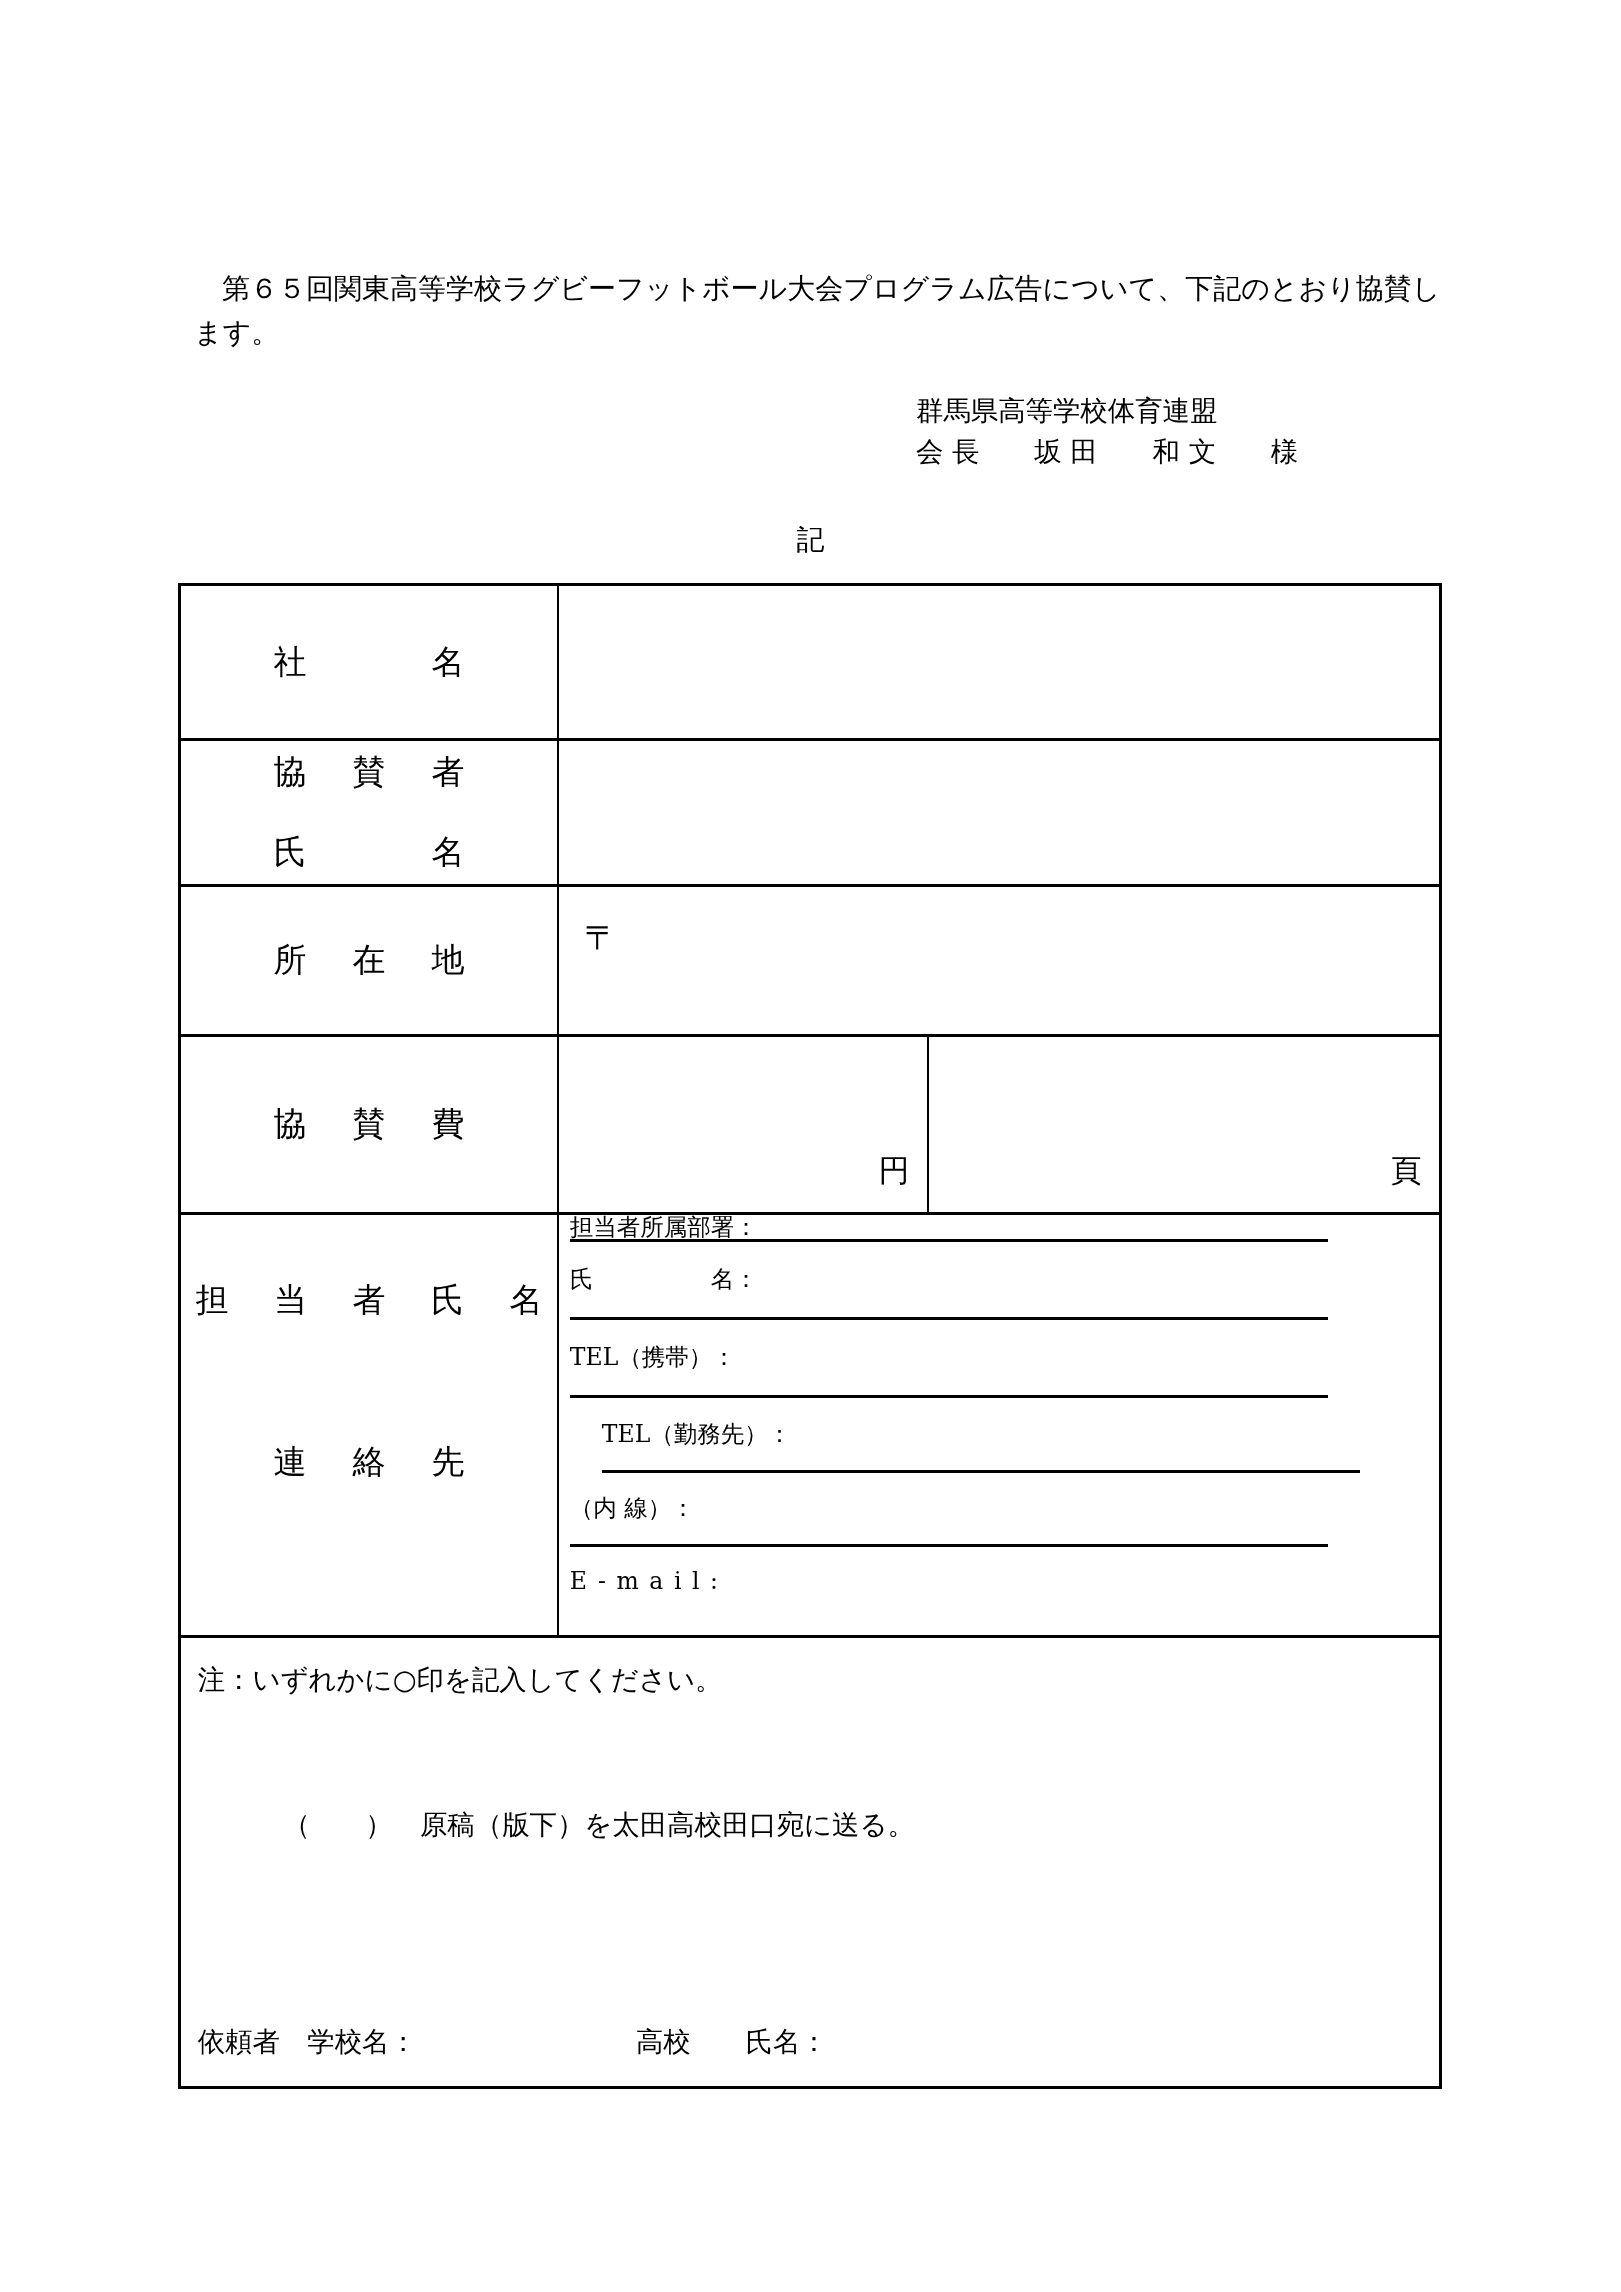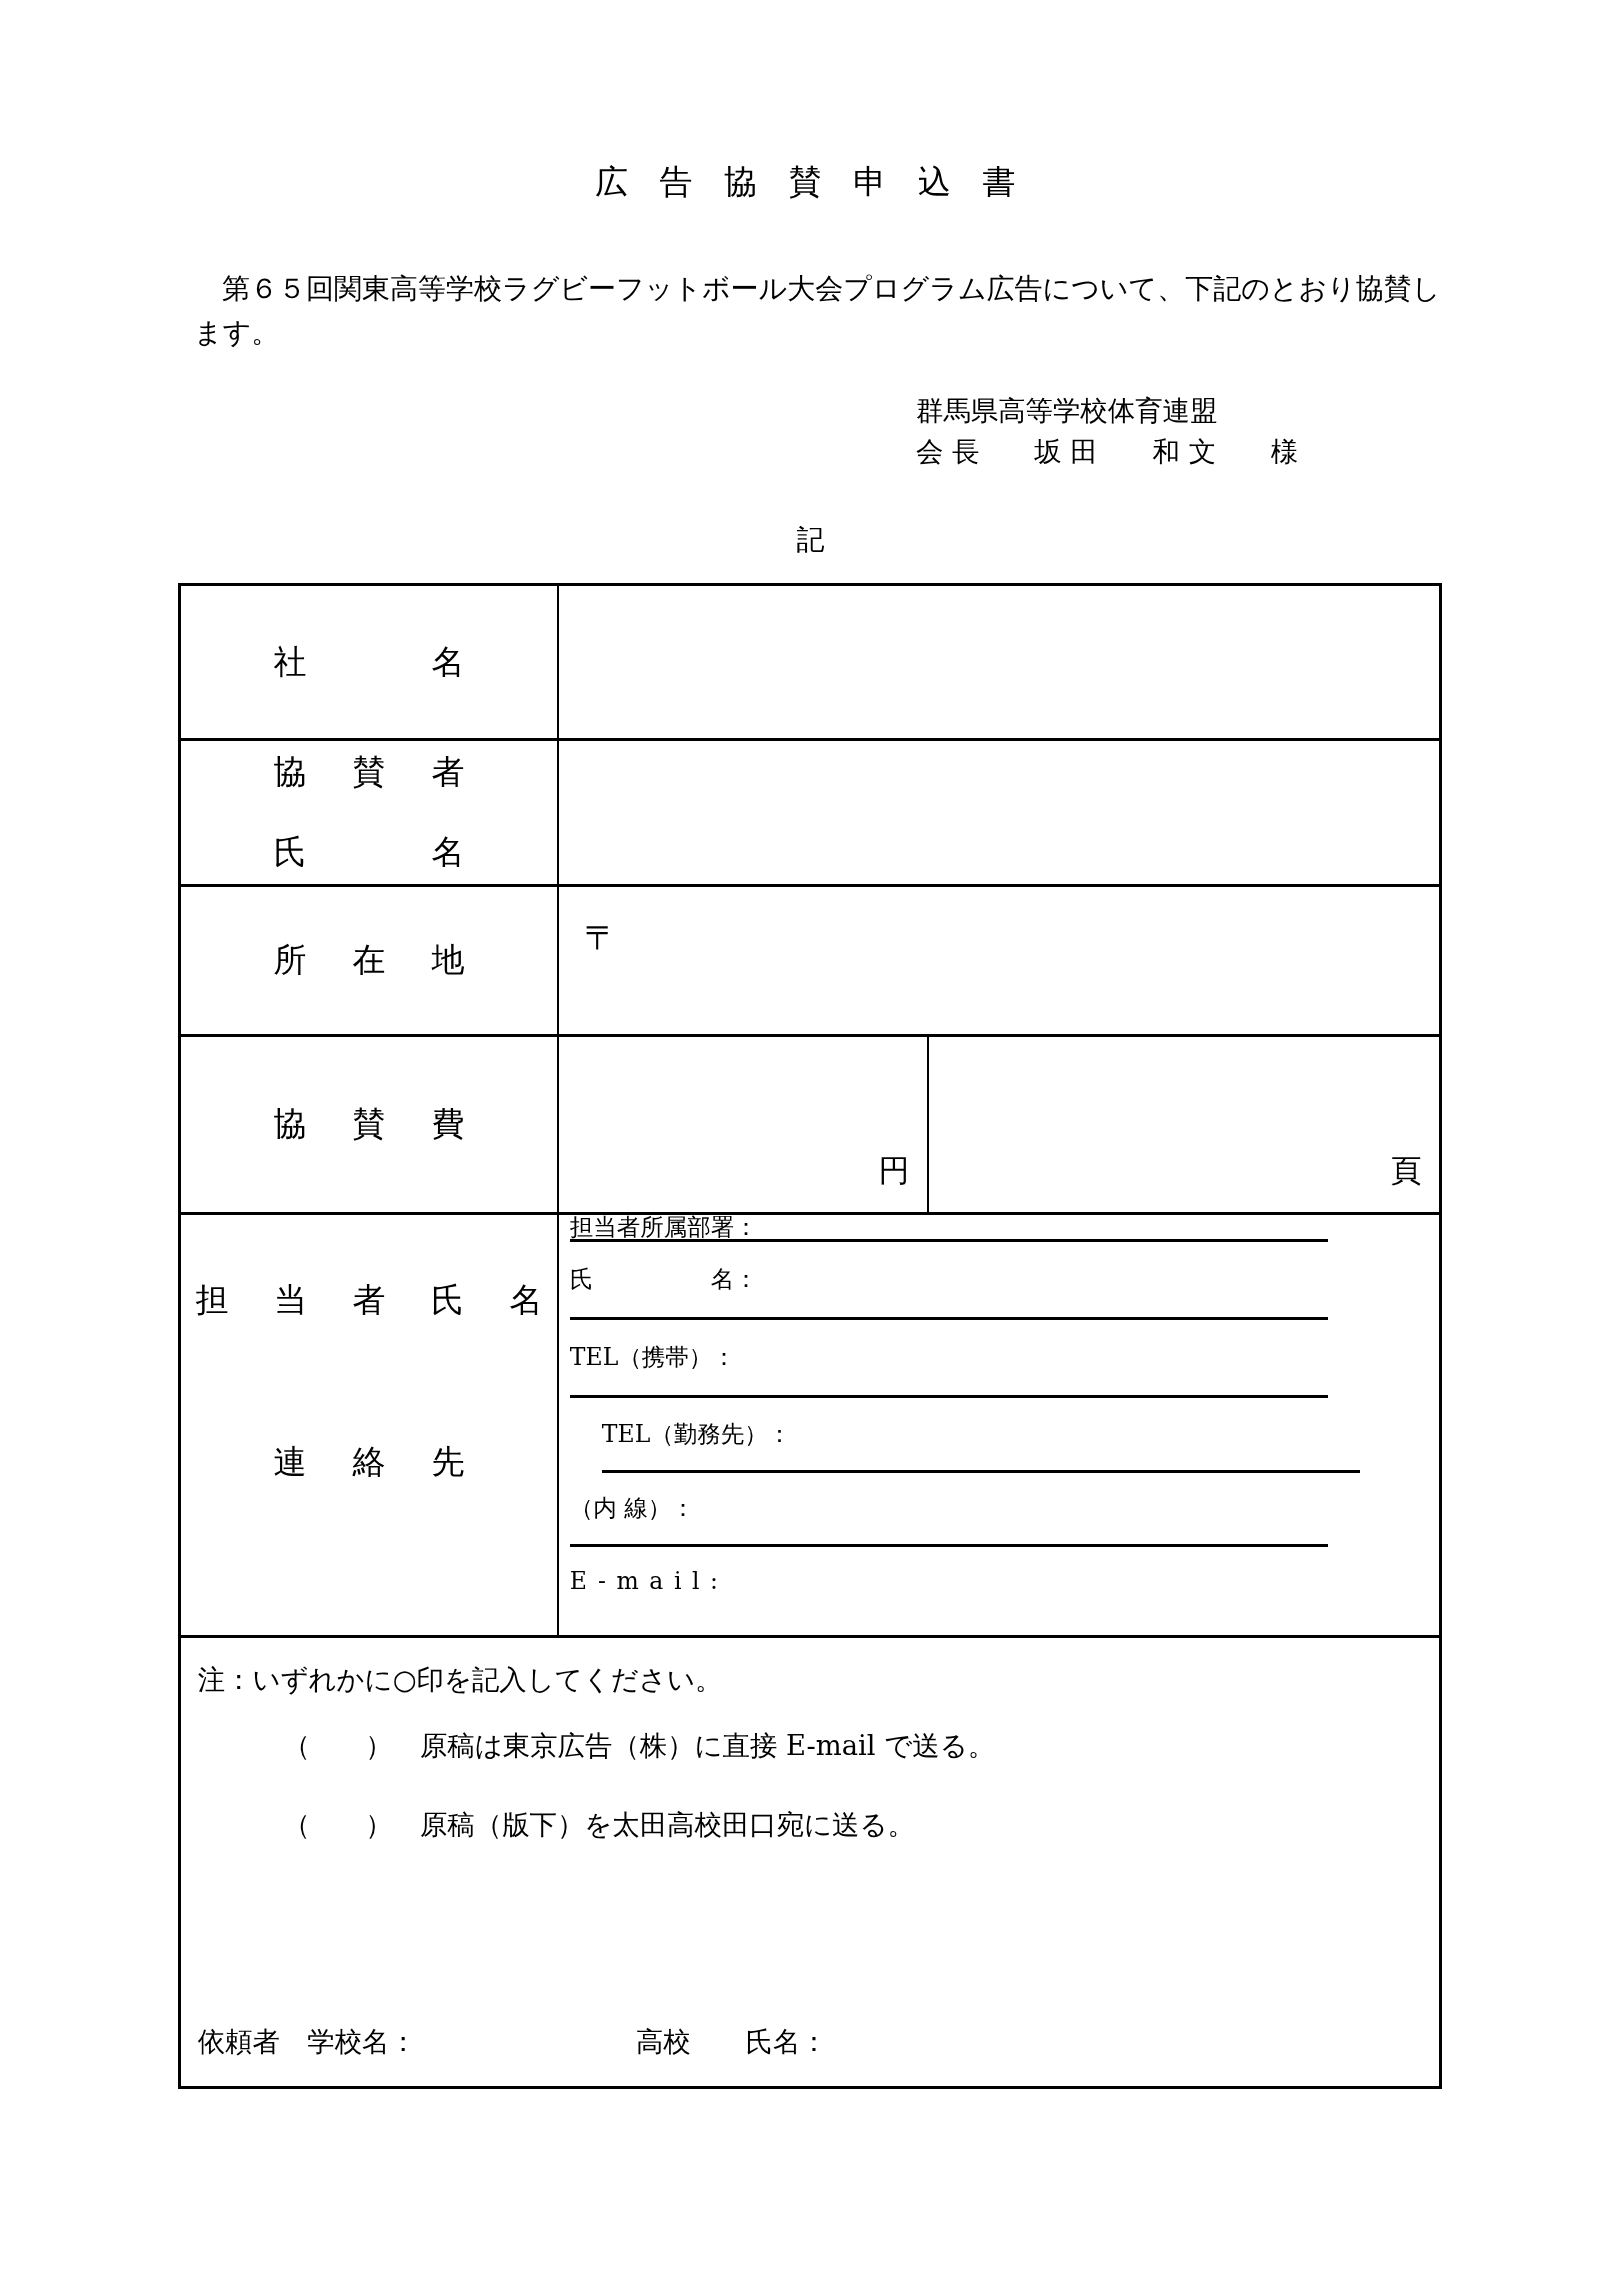--- a/index.html
+++ b/index.html
@@ -97,21 +97,20 @@
   .n-head{left:16.7px;top:23.5px;}
   .n-opt1{left:102px;top:90px;}
   .n-opt2{left:102px;top:169px;}
   .n-req{left:16.7px;top:386px;}
 </style>
 </head>
 <body>
 
 <div class="page">
 
-  <div class="title">広 告 協 賛 申 込 書</div>
 
   <div class="intro">　第６５回関東高等学校ラグビーフットボール大会プログラム広告について、下記のとおり協賛します。</div>
 
   <div class="recipient">
     <div>群馬県高等学校体育連盟</div>
     <div>会 長　　坂 田　　和 文　　様</div>
   </div>
 
   <div class="ki">記</div>
 
@@ -212,21 +211,20 @@
         </div>
         <div class="field-line f6 noline">
           <span>E-mail:</span>
         </div>
       </div>
     </div>
 
     <div class="trow r-notes">
       <div class="notes-cell vcell">
         <div class="note-abs n-head">注：いずれかに○印を記入してください。</div>
-        <div class="note-abs n-opt1">（　　）　原稿は東京広告（株）に直接 E-mail で送る。</div>
         <div class="note-abs n-opt2">（　　）　原稿（版下）を太田高校田口宛に送る。</div>
         <div class="note-abs n-req">依頼者　学校名：　　　　　　　　高校　　氏名：</div>
       </div>
     </div>
 
   </div>
 </div>
 
 
 </body></html>

